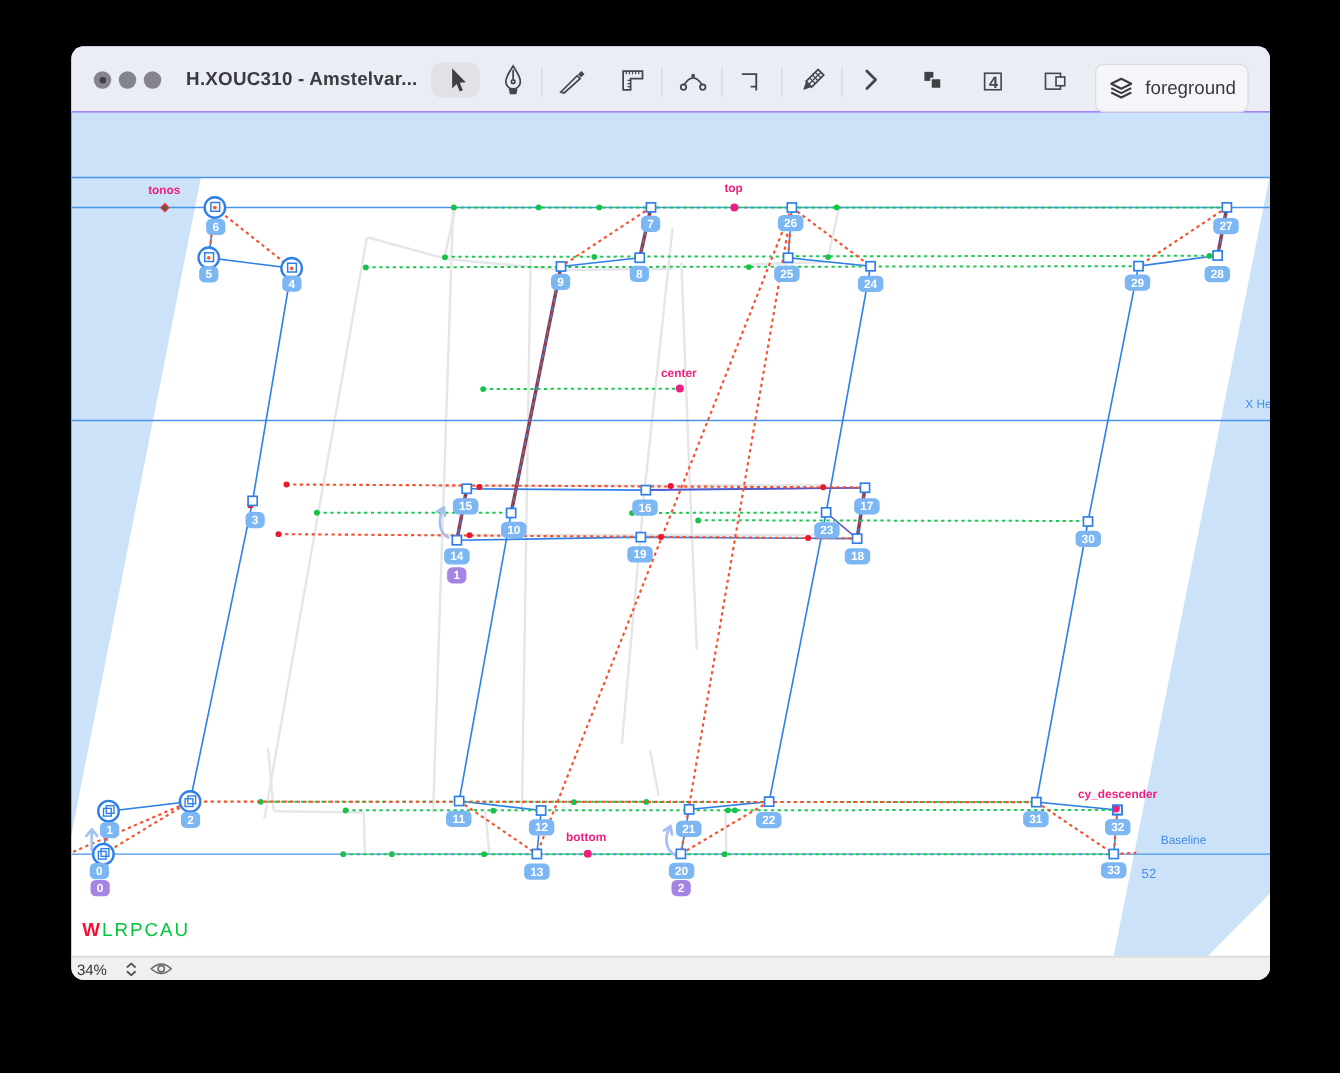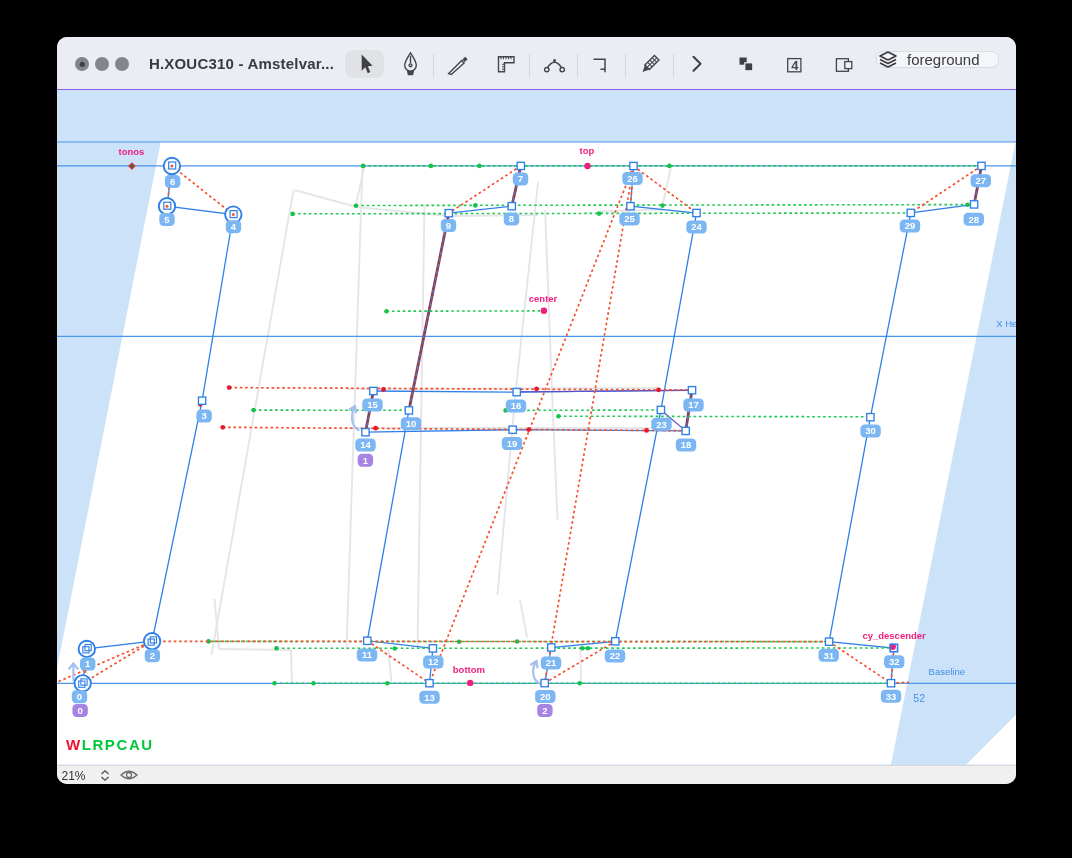--- a/index.html
+++ b/index.html
@@ -1,24 +1,24 @@
 <!DOCTYPE html>
 <html><head><meta charset="utf-8"><style>
 html,body{margin:0;padding:0;background:#000;width:1072px;height:858px;overflow:hidden}
 *{box-sizing:border-box}
 #win{position:absolute;left:56.5px;top:37px;width:959px;height:746.5px;background:#cbe2f9;border-radius:10px;overflow:hidden;font-family:"Liberation Sans",sans-serif}
 #titlebar{position:absolute;left:0;top:0;width:959px;height:53px;background:#eaedf4;border-bottom:1px solid #8b5cf6}
 .tl{position:absolute;top:19.55px;width:14.5px;height:14.5px;border-radius:50%;background:#84848c}
 #ttl{position:absolute;left:92.4px;top:17.6px;font-size:15px;font-weight:bold;color:#3a3a40;letter-spacing:0.2px}
 #selbg{position:absolute;left:288.2px;top:13.1px;width:39.7px;height:27.5px;border-radius:8px;background:#e1e2e6}
 .vdiv{position:absolute;top:17px;width:1px;height:23px;background:#d3d5da}
-#fgbtn{position:absolute;left:819.5px;top:14px;width:123px;height:17px;border-radius:7px;border:1px solid #d9dbdf;background:#f4f6fa;display:flex;align-items:center;justify-content:flex-start;font-size:15px;color:#3a3a40}
+#fgbtn{position:absolute;left:819.5px;top:14px;width:123px;height:39px;border-radius:7px;border:1px solid #d9dbdf;background:#f4f6fa;display:flex;align-items:center;justify-content:center;font-size:15px;color:#3a3a40}
 #statusbar{position:absolute;left:0;top:727.5px;width:959px;height:19px;background:#f0f0f0;border-top:1px solid #d8d8d8;font-size:12px;color:#333}
 #pct{position:absolute;left:5px;top:3px}
-#wl{position:absolute;left:9.4px;top:699px;font-size:15px;font-weight:bold;letter-spacing:1.6px;color:#00c838;white-space:pre}
+#wl{position:absolute;left:9.4px;top:699px;font-size:15px;font-weight:normal;letter-spacing:1.6px;color:#00c838;white-space:pre}
 #wl b{color:#f3102f}
 </style></head><body>
 <div id="win">
   <div id="titlebar">
     <div class="tl" style="left:18.05px"></div>
     <div class="tl" style="left:38.15px"></div>
     <div class="tl" style="left:58.25px"></div>
     <svg style="position:absolute;left:18.05px;top:19.55px" width="15" height="15" viewBox="0 0 15 15">
         <circle cx="7.25" cy="7.25" r="2.6" fill="#3f3f44"></circle>
       </svg>
@@ -335,21 +335,21 @@
 <text x="522.5" y="63.5" font-size="9.5" font-weight="bold" fill="#ee1f7e">top</text>
 <text x="471.8" y="211.5" font-size="9.5" font-weight="bold" fill="#ee1f7e">center</text>
 <text x="395.8" y="582.5" font-size="9.5" font-weight="bold" fill="#ee1f7e">bottom</text>
 <text x="805.4" y="548.8" font-size="9.5" font-weight="bold" fill="#ee1f7e">cy_descender</text>
 <text x="939.2" y="236.6" font-size="9.5" fill="#448ee6">X Height</text>
 <text x="871.6" y="585.2" font-size="9.5" fill="#448ee6">Baseline</text>
 <text x="856.3" y="612.2" font-size="10.5" fill="#448ee6">52</text>
     </svg>
   <div id="wl"><b>W</b>LRPCAU</div>
   <div id="statusbar">
-    <span id="pct">21%</span>
+    <span id="pct">34%</span>
     <svg style="position:absolute;left:42px;top:4px" width="12" height="11" viewBox="0 0 12 11">
         <path d="M2.5,4 L6,0.8 L9.5,4 M2.5,7 L6,10.2 L9.5,7" fill="none" stroke="#565656" stroke-width="1.4"></path>
       </svg>
     <svg style="position:absolute;left:63px;top:3.5px" width="18" height="12" viewBox="0 0 18 12">
         <path d="M1,6 Q9,-1.5 17,6 Q9,13.5 1,6 Z" fill="none" stroke="#6e6e6e" stroke-width="1.3"></path>
         <circle cx="9" cy="6" r="2.5" fill="none" stroke="#6e6e6e" stroke-width="1.3"></circle>
       </svg>
   </div>
 </div>
 </body></html>

